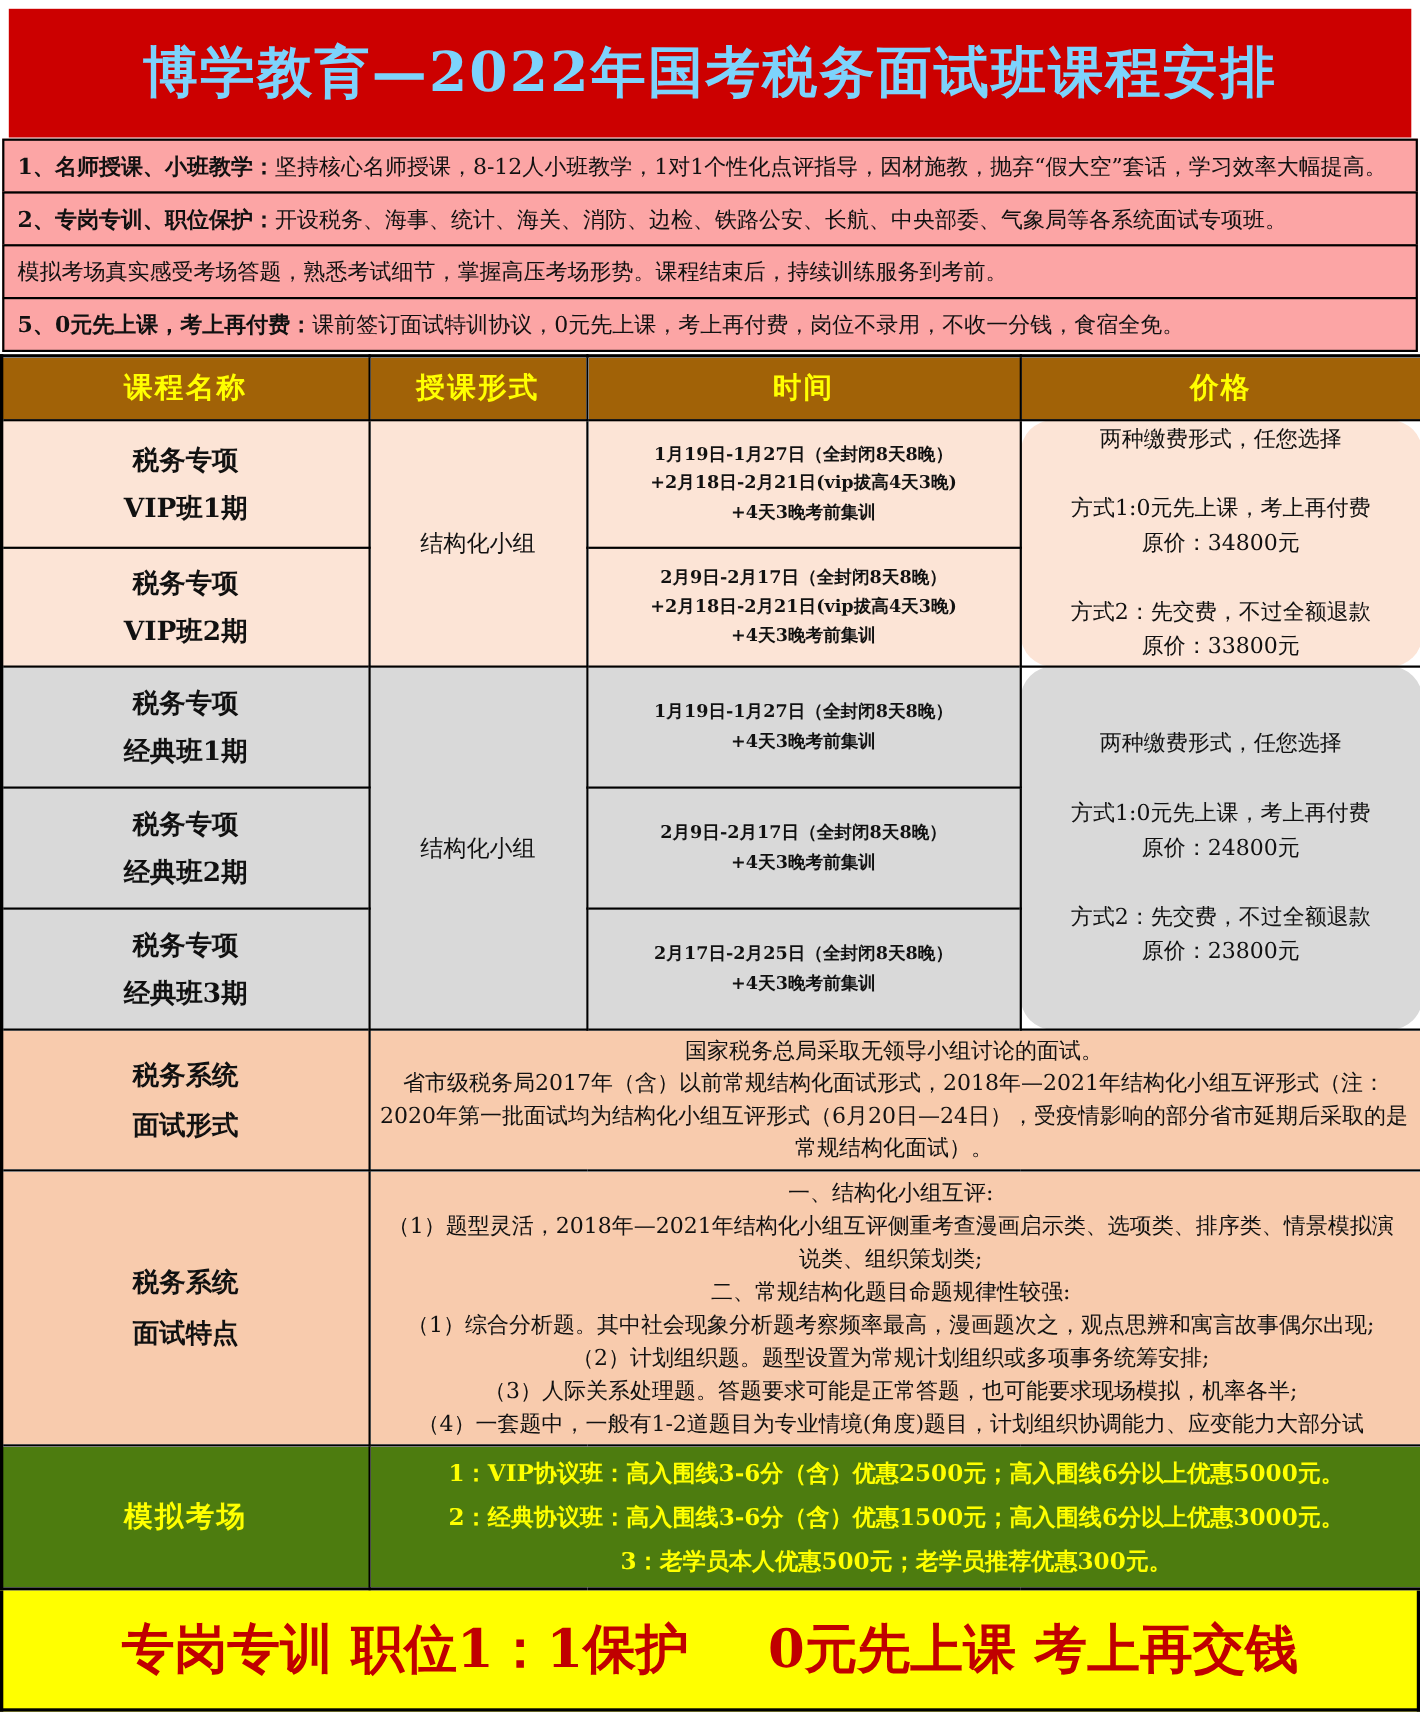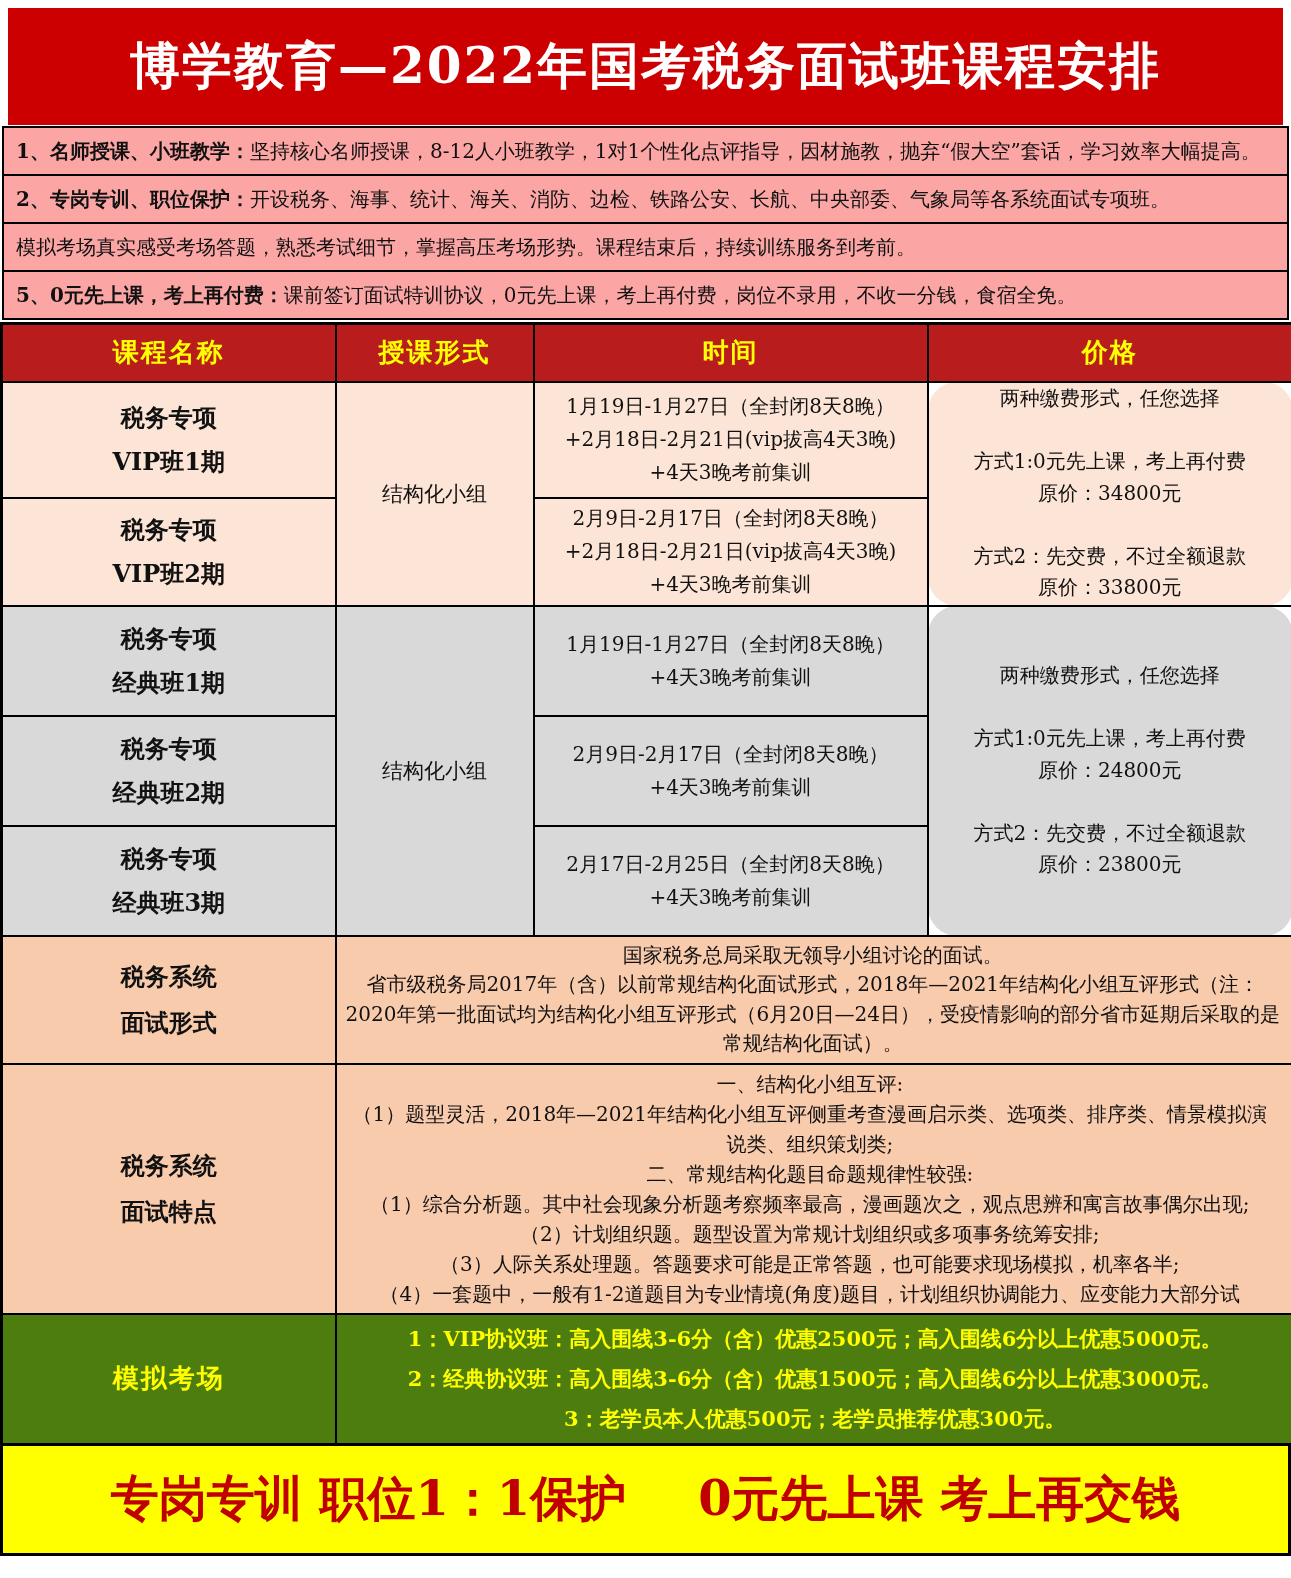--- a/index.html
+++ b/index.html
@@ -9,21 +9,21 @@
     font-family: "DejaVu Serif", "Liberation Serif", serif;
     color: #111;
   }
   
   .banner {
     margin: 8px 8px 0 8px; height: 117px;
     background: #cc0000;
     display: flex; align-items: center; justify-content: center;
   }
   .banner .title {
-    color: #ffffff; font-size: 50px; font-weight: bold; letter-spacing: 2px;
+    color: #7dd3fc; font-size: 50px; font-weight: bold; letter-spacing: 2px;
     white-space: nowrap;
   }
   
   .features { margin: 1px 2px 0 2px; }
   .feature {
     height: 50px; border: 2px solid #000; margin-top: -2px;
     background: #fca5a5; display: flex; align-items: center;
     padding: 0 12px; font-size: 20px; white-space: nowrap; overflow: hidden;
   }
   .feature:first-child { margin-top: 0; }
@@ -32,31 +32,31 @@
   table.course-table {
     width: 1291px; margin-top: 2px;
     border-collapse: collapse; table-layout: fixed;
     border: 3px solid #000;
   }
   .course-table th, .course-table td {
     border: 2px solid #000; vertical-align: middle; text-align: center;
     overflow: hidden;
   }
   .course-table th {
-    background: #b91c1c; color: #ffff00;
+    background: #a16207; color: #ffff00;
     font-size: 26px; font-weight: bold; height: 58px; letter-spacing: 2px;
   }
   .lines { white-space: pre-line; }
   .bg-peach  { background: #fce4d6; }
   .bg-gray   { background: #d9d9d9; }
   .bg-orange { background: #f8cbad; }
   .bg-red    { background: #4d7c0f; }
   .name-cell  { font-size: 24px; font-weight: bold; line-height: 1.8; }
   .form-cell  { font-size: 21px; }
-  .time-cell  { font-size: 20px; line-height: 1.65; }
+  .time-cell  { font-size: 16px; line-height: 1.65; font-weight: bold; }
   .price-cell { font-size: 20px; line-height: 1.58; border-radius: 29px; }
   .row-vip1 { height: 116px; }
   .row-vip2 { height: 108px; }
   .row-classic { height: 110px; }
   .row-form { height: 114px; }
   .row-traits { height: 248px; }
   .row-discount { height: 112px; }
   .section-label { font-size: 24px; font-weight: bold; line-height: 1.9; }
   .section-content {
     text-align: left; font-size: 20px; line-height: 1.48;

